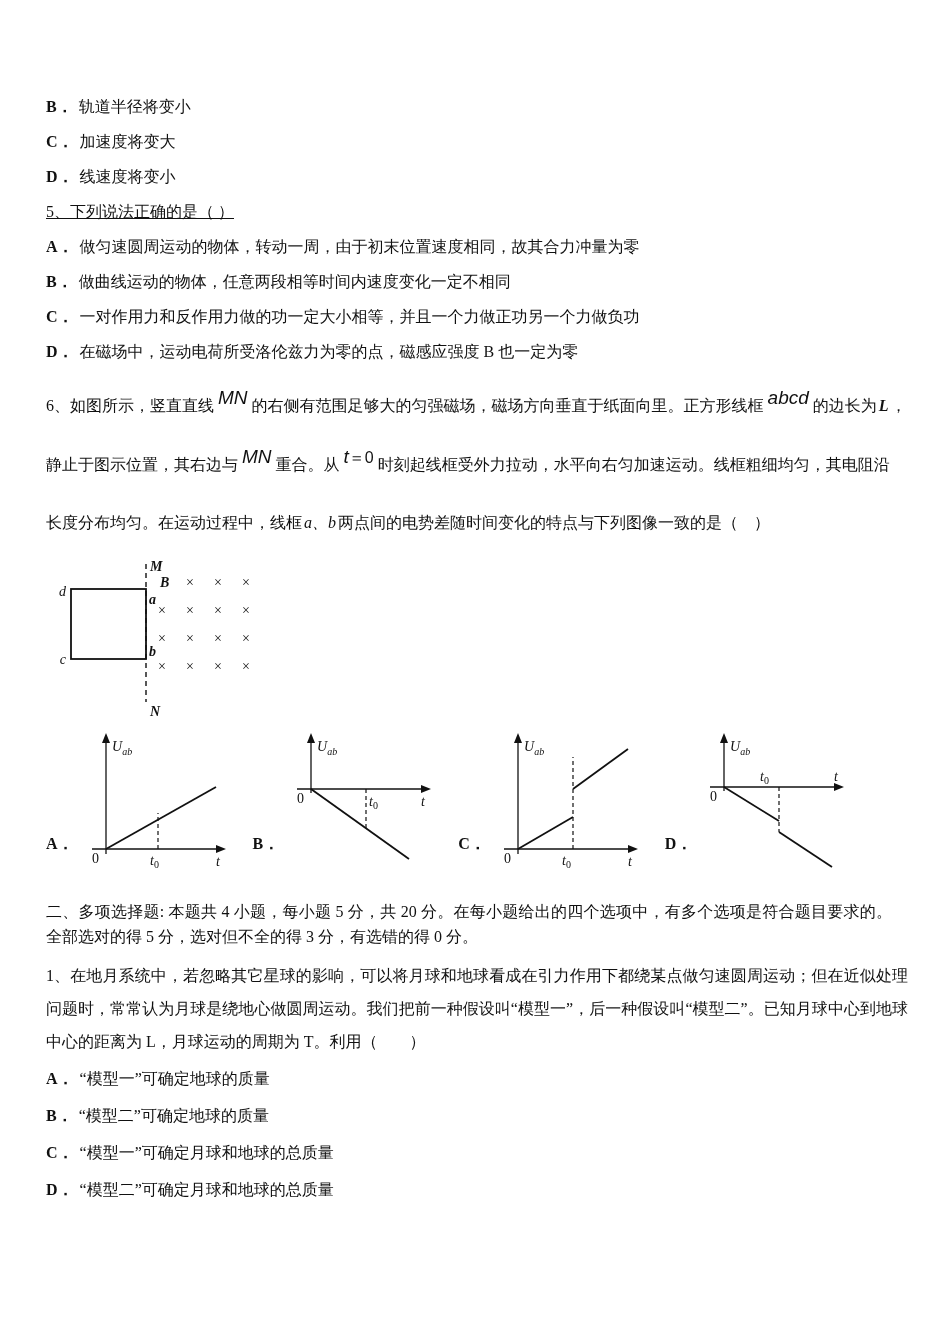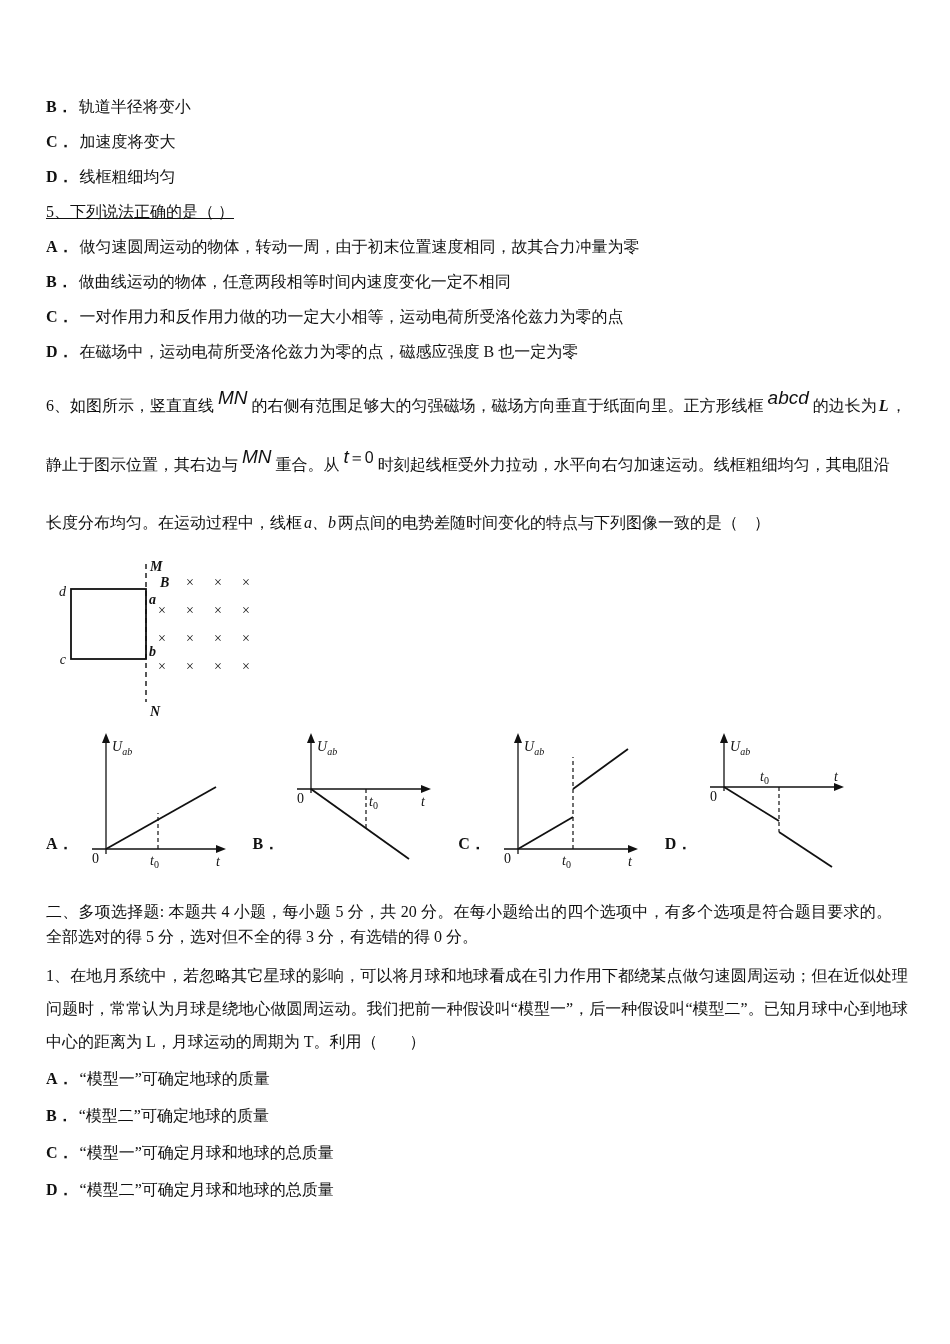--- a/index.html
+++ b/index.html
@@ -33,35 +33,35 @@
   <div class="row">
     <span class="lab">B．</span>
     <span>轨道半径将变小</span>
   </div>
   <div class="row">
     <span class="lab">C．</span>
     <span>加速度将变大</span>
   </div>
   <div class="row">
     <span class="lab">D．</span>
-    <span>线框粗细均匀</span>
+    <span>线速度将变小</span>
   </div>
 
   <div class="stem">5、下列说法正确的是（  ）</div>
   <div class="row">
     <span class="lab">A．</span>
     <span>做匀速圆周运动的物体，转动一周，由于初末位置速度相同，故其合力冲量为零</span>
   </div>
   <div class="row">
     <span class="lab">B．</span>
     <span>做曲线运动的物体，任意两段相等时间内速度变化一定不相同</span>
   </div>
   <div class="row">
     <span class="lab">C．</span>
-    <span>一对作用力和反作用力做的功一定大小相等，运动电荷所受洛伦兹力为零的点</span>
+    <span>一对作用力和反作用力做的功一定大小相等，并且一个力做正功另一个力做负功</span>
   </div>
   <div class="row">
     <span class="lab">D．</span>
     <span>在磁场中，运动电荷所受洛伦兹力为零的点，磁感应强度 B 也一定为零</span>
   </div>
 
   <div class="q6p">
     <div class="q6line">
       <span>6、如图所示，竖直直线</span><span class="m">MN</span><span>的右侧有范围足够大的匀强磁场，磁场方向垂直于纸面向里。正方形线框</span><span class="m">abcd</span><span>的边长为</span><span class="mi">L</span><span>，</span>
     </div>

